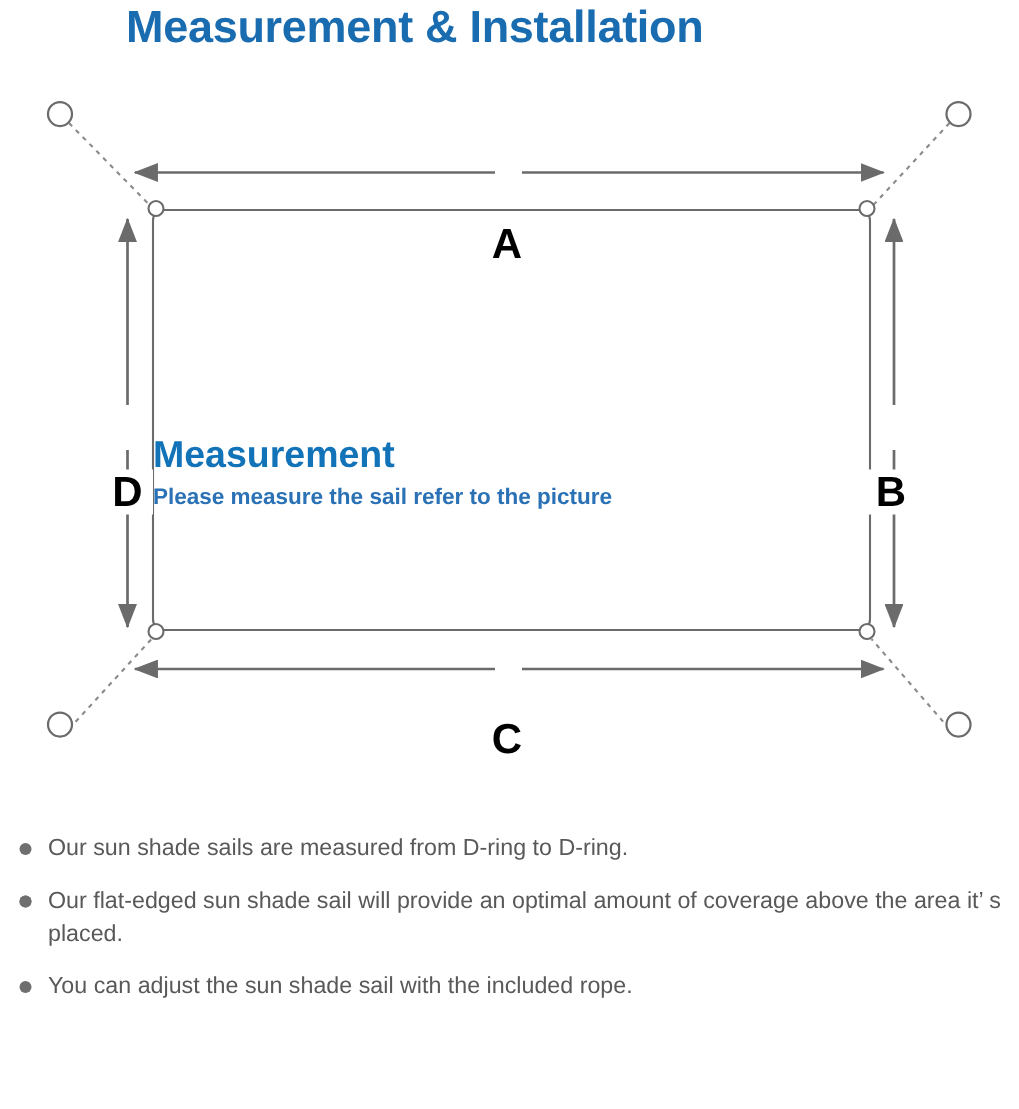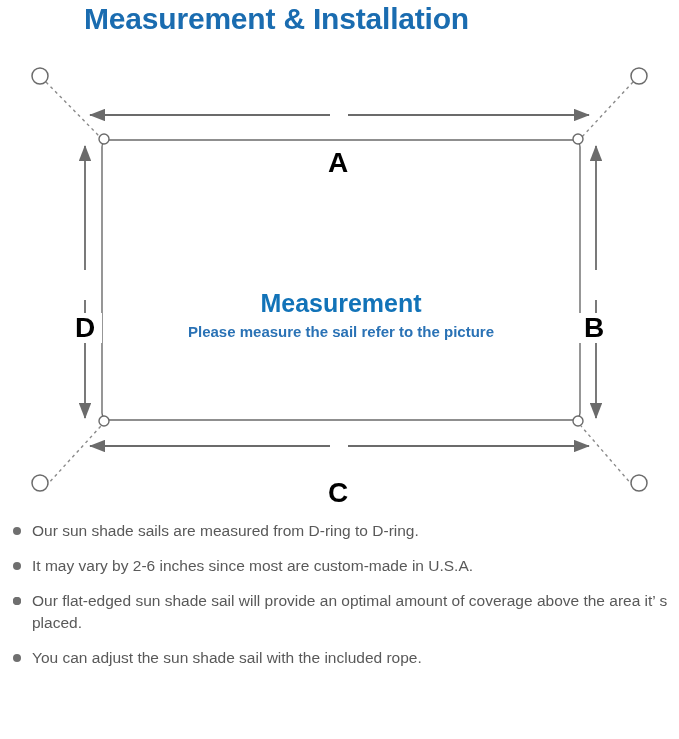--- a/index.html
+++ b/index.html
@@ -58,21 +58,21 @@
   #label-a { left: 318px; top: 100px;  width: 40px; }
   #label-c { left: 318px; top: 430px;  width: 40px; }
   #label-d { left: 68px;  top: 265px;  width: 34px; }
   #label-b { left: 577px; top: 265px;  width: 34px; }
 
   .center-block {
     position: absolute;
     left: 102px;
     top: 240px;
     width: 478px;
-    text-align: center;
+    text-align: left;
   }
   .center-title {
     font-family: "Liberation Sans", sans-serif;
     font-size: 25px;
     font-weight: bold;
     color: #1273b8;
     line-height: 30px;
   }
   .center-sub {
     font-family: "Liberation Sans", sans-serif;
@@ -80,21 +80,21 @@
     font-weight: bold;
     color: #2a72b5;
     line-height: 22px;
     margin-top: 3px;
   }
 
   
   .notes {
     position: absolute;
     left: 10px;
-    top: 520px;
+    top: 555px;
     width: 665px;
   }
   .note-item {
     position: relative;
     padding-left: 22px;
     margin-bottom: 13px;
     font-family: "Liberation Sans", sans-serif;
     font-size: 15.5px;
     color: #595959;
     line-height: 22px;
@@ -175,24 +175,20 @@
   </div>
 </div>
 
 <div class="notes">
 
   <div class="note-item">
     <span class="note-bullet"></span>
     <span>Our sun shade sails are measured from D-ring to D-ring.</span>
   </div>
 
-  <div class="note-item">
-    <span class="note-bullet"></span>
-    <span>It may vary by 2-6 inches since most are custom-made in U.S.A.</span>
-  </div>
 
   <div class="note-item">
     <span class="note-bullet"></span>
   </div>
 
   <div class="note-item">
     <span class="note-bullet"></span>
     <span>Our flat-edged sun shade sail will provide an optimal amount of coverage above the area it’ s placed.</span>
   </div>
 

